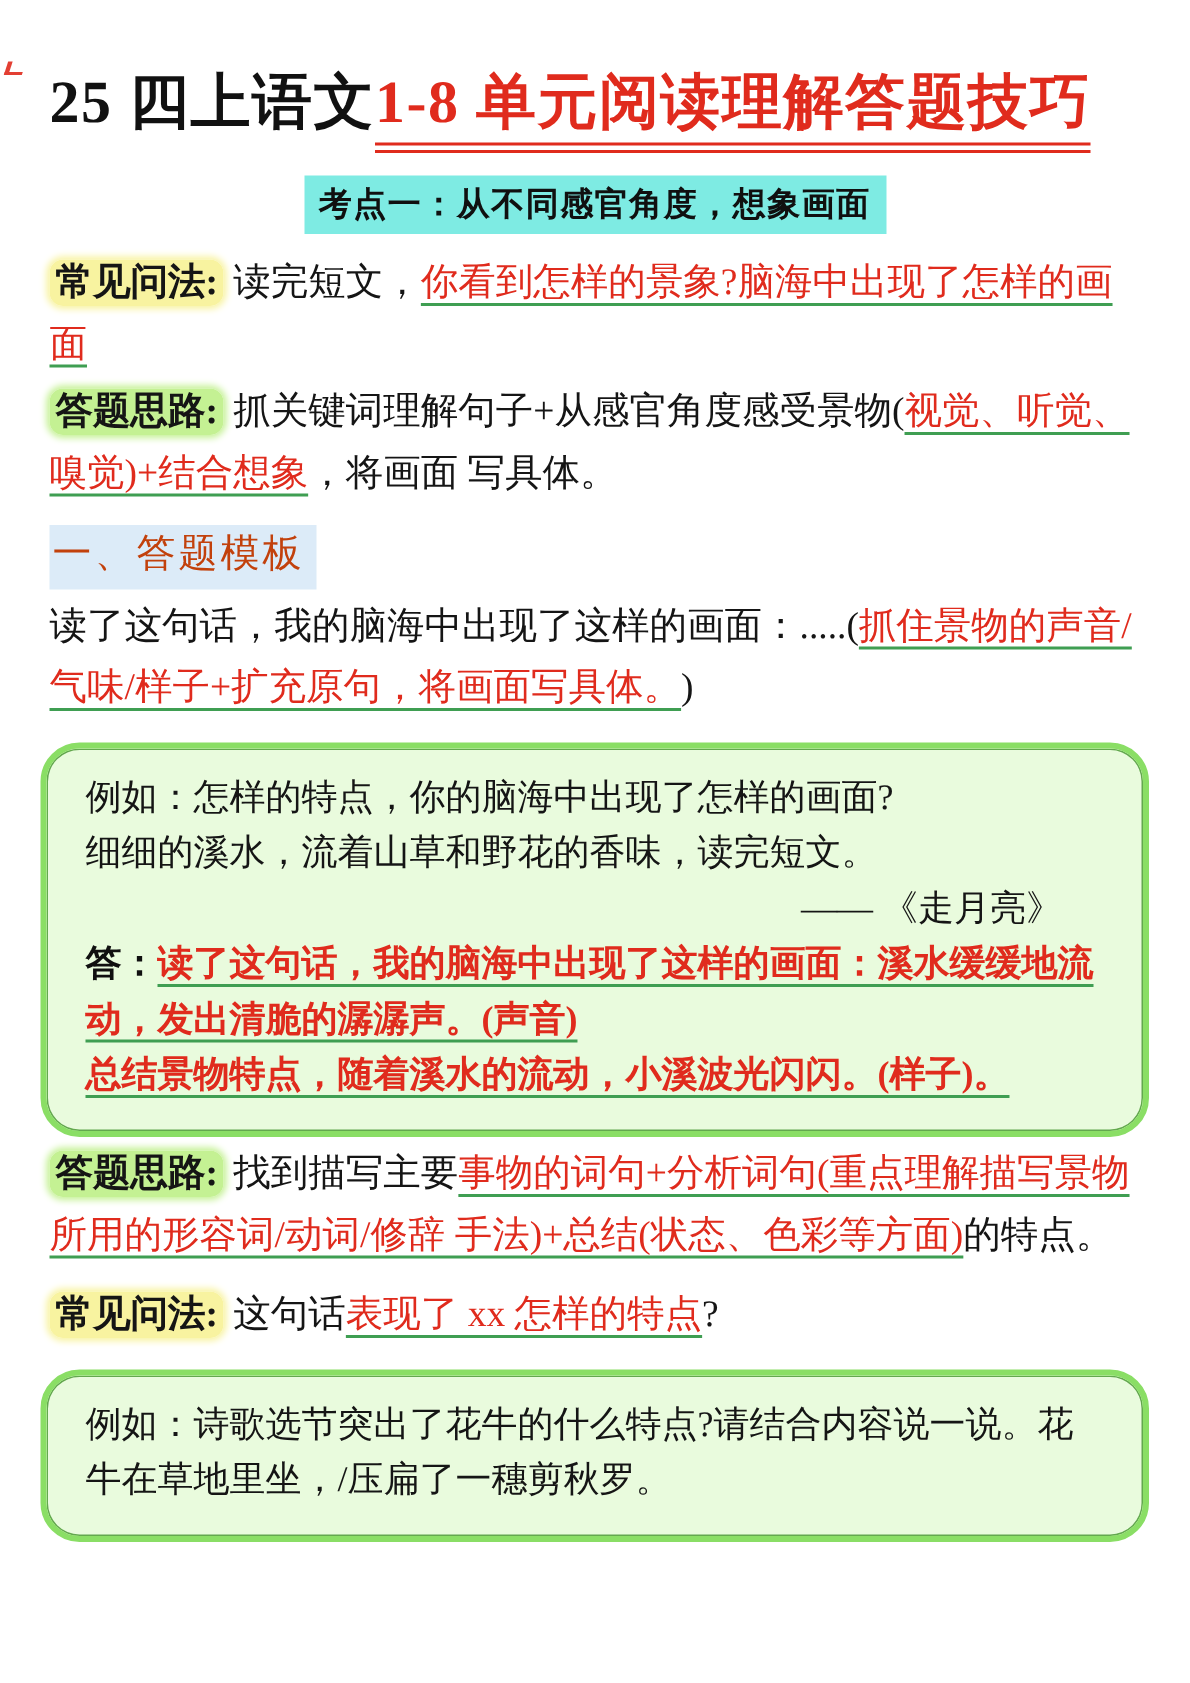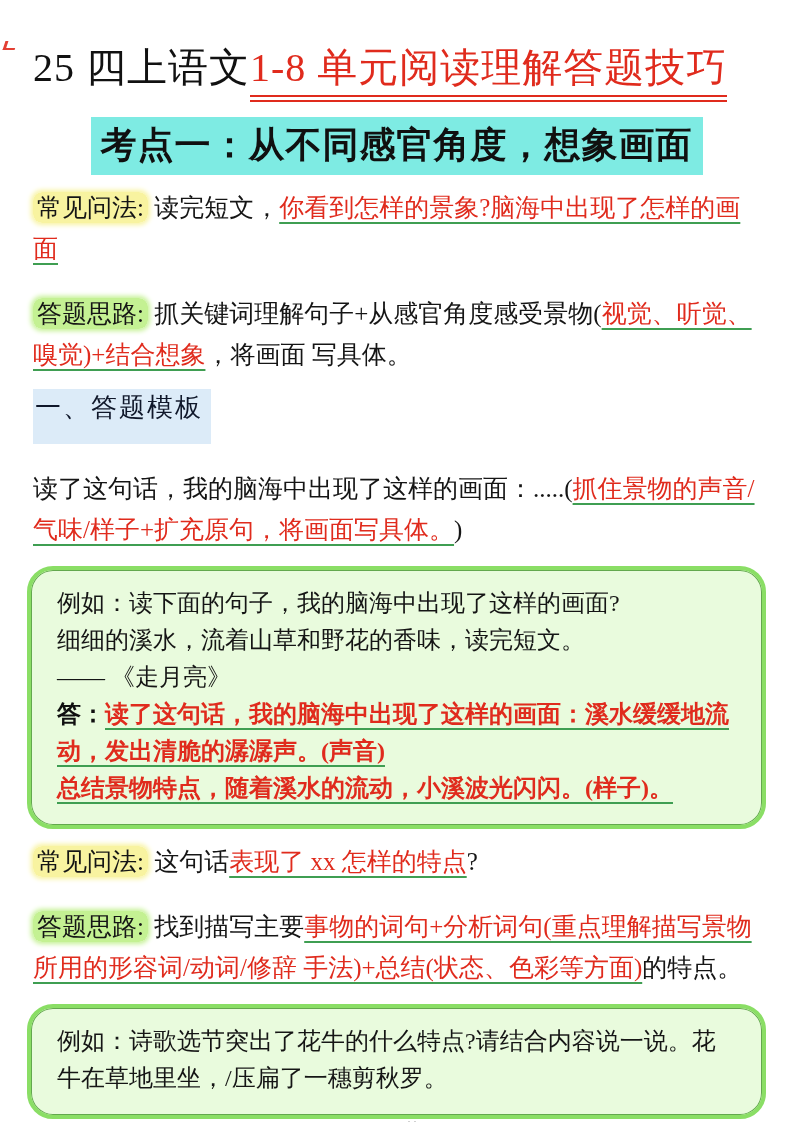--- a/index.html
+++ b/index.html
@@ -11,69 +11,69 @@
   }
   .page { padding:0 33px; position:relative; height:100%; }
 
   .corner-mark{
     position:absolute; left:4px; top:1px; width:12px; height:9px;
     border-left:3px solid #e02b1d; border-bottom:2px solid #e02b1d;
     transform:skewX(-18deg); opacity:.9;
   }
 
   .title{
-    margin-top:40px; font-size:40px; font-weight:normal; letter-spacing:1px;
+    margin-top:40px; font-size:40px; font-weight:bold; letter-spacing:1px;
     white-space:nowrap; color:#111;
   }
   .title .t-red{
     color:#e02b1d;
     border-bottom:7px double #e02b1d;
     padding-bottom:5px;
   }
 
   .kaodian{
     width:-moz-fit-content; width:fit-content;
     margin:22px auto 0 auto;
     background:#7eebe3;
-    font-size:36px; font-weight:bold; color:#101010;
+    font-size:22px; font-weight:bold; color:#101010;
     padding:4px 10px 5px 10px;
     letter-spacing:1px;
   }
 
   .para{ font-size:25px; line-height:41px; margin-top:12px; color:#151515; }
-  .para.tight{ margin-top:24px; }
+  .para.tight{ margin-top:4px; }
 
-  .hl{ font-weight:normal; border-radius:9px; padding:2px 4px; }
+  .hl{ font-weight:bold; border-radius:9px; padding:2px 4px; }
   .hl-yellow{ background:#f8f3a0; box-shadow:0 0 5px 2px #f8f3a0; }
   .hl-green{ background:#c4f193; box-shadow:0 0 5px 2px #c4f193; }
 
   .tpl-label{
     display:inline-block; margin-top:14px;
-    background:#dcebf8; color:#0f172a;
-    font-size:26px; padding:1px 8px 19px 2px; letter-spacing:2px;
+    background:#dcebf8; color:#c2410c;
+    font-size:26px; padding:1px 8px 7px 2px; letter-spacing:2px;
   }
 
   .red{ color:#e02b1d; }
   .u-green{
     text-decoration:underline;
     text-decoration-color:#3f9e52;
     text-decoration-thickness:2px;
     text-underline-offset:6px;
   }
 
   .example-box{
     margin:16px -6px 0 -6px;
     background:#e9fbdd;
     border:4px solid #8ade65;
     box-shadow:inset 0 0 0 1px #63a84e;
     border-radius:26px;
     padding:15px 26px 18px 26px;
     font-size:24px; line-height:37px;
   }
-  .example-box .src{ text-align:left; padding-right:28px; }
+  .example-box .src{ text-align:right; padding-right:28px; }
   .example-box .ans{ font-weight:bold; }
   .example-box .ans .red{ }
   .ans-label{ color:#101010; font-weight:bold; }
 
   .footer{
     position:absolute; left:0; bottom:16px; width:100%;
     text-align:center; font-size:21px; color:#222;
   }
 </style>
 </head>
@@ -89,31 +89,31 @@
 
   <p class="para"><span class="hl hl-yellow">常见问法:</span> <span>读完短文，</span><span class="red u-green">你看到怎样的景象?脑海中出现了怎样的画面</span></p>
 
   <p class="para tight"><span class="hl hl-green">答题思路:</span> <span>抓关键词理解句子+从感官角度感受景物(</span><span class="red u-green">视觉、听觉、嗅觉)+结合想象</span><span>，将画面 写具体。</span></p>
 
   <div class="tpl-label">一、答题模板</div>
 
   <p class="para tight"><span>读了这句话，我的脑海中出现了这样的画面：.....(</span><span class="red u-green">抓住景物的声音/气味/样子+扩充原句，将画面写具体。</span><span>)</span></p>
 
   <div class="example-box">
-    <p>例如：读下面的句子，我的脑海中出现了这样的画面?</p>
+    <p>例如：怎样的特点，你的脑海中出现了怎样的画面?</p>
     <p>细细的溪水，流着山草和野花的香味，读完短文。</p>
     <p class="src">—— 《走月亮》</p>
     <p class="ans"><span class="ans-label">答：</span><span class="red u-green">读了这句话，我的脑海中出现了这样的画面：溪水缓缓地流动，发出清脆的潺潺声。(声音)</span></p>
     <p class="ans"><span class="red u-green">总结景物特点，随着溪水的流动，小溪波光闪闪。(样子)。</span></p>
   </div>
 
 
+  <p class="para tight"><span class="hl hl-green">答题思路:</span> <span>找到描写主要</span><span class="red u-green">事物的词句+分析词句(重点理解描写景物所用的形容词/动词/修辞 手法)+总结(状态、色彩等方面)</span><span>的特点。</span></p>
+
   <p class="para"><span class="hl hl-yellow">常见问法:</span> <span>这句话</span><span class="red u-green">表现了 xx 怎样的特点</span><span>?</span></p>
-
-  <p class="para tight"><span class="hl hl-green">答题思路:</span> <span>找到描写主要</span><span class="red u-green">事物的词句+分析词句(重点理解描写景物所用的形容词/动词/修辞 手法)+总结(状态、色彩等方面)</span><span>的特点。</span></p>
 
   <div class="example-box">
     <p>例如：诗歌选节突出了花牛的什么特点?请结合内容说一说。花牛在草地里坐，/压扁了一穗剪秋罗。</p>
 
   </div>
 
   <div class="footer">第1页，共13页</div>
 
   
 

